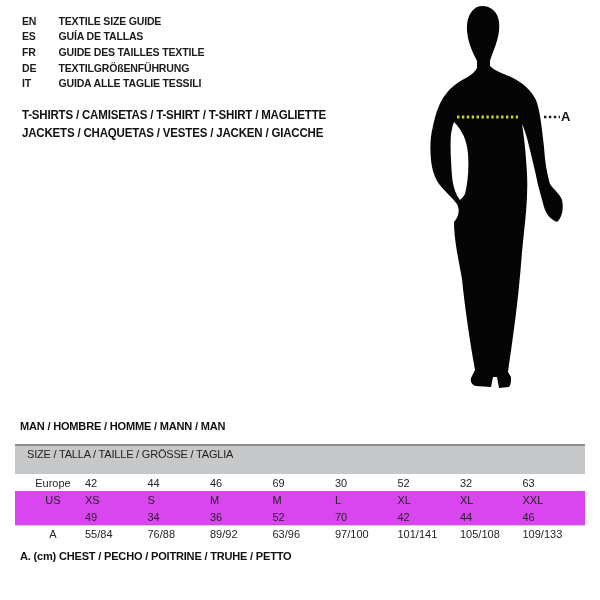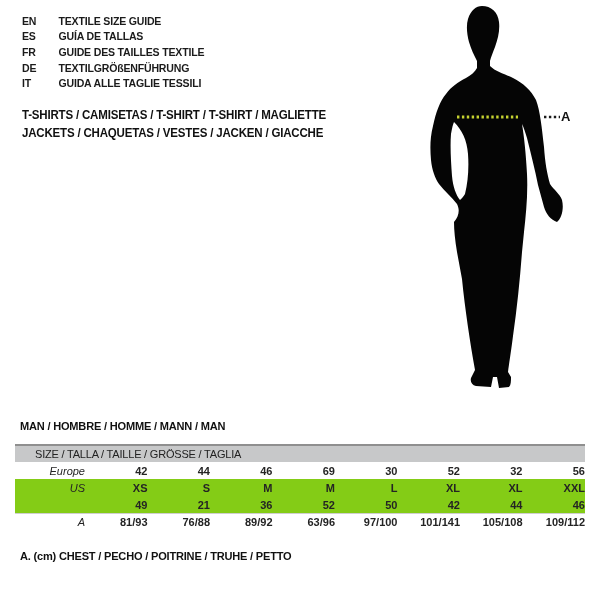--- a/index.html
+++ b/index.html
@@ -38,37 +38,37 @@
   
   .section-title {
     position: absolute; left: 20px; top: 420px;
     transform: scaleX(0.96); transform-origin: left top;
     font-size: 11.5px; font-weight: 700; letter-spacing: -0.2px; color: #111;
     white-space: nowrap;
   }
   
   .size-table { position: absolute; left: 15px; top: 444px; width: 570px; font-size: 11px; }
   .t-header {
-    height: 18px; line-height: 16px;
+    height: 30px; line-height: 16px;
     background: #c7c8c9;
     border-top: 2px solid #8f8f8f;
     box-sizing: border-box;
-    padding-left: 20px;
+    padding-left: 12px;
     color: #222; letter-spacing: -0.2px;
   }
   .t-row {
     display: grid;
     grid-template-columns: 70px repeat(8, 1fr);
     height: 17px; align-items: center;
     color: #242424;
   }
-  .t-row.stripe { background: #84cc16; }
+  .t-row.stripe { background: #d946ef; }
   .t-row.row-a { border-top: 1px solid #cfcfcf; box-sizing: border-box; }
-  .t-lbl { padding-left: 6px; text-align: right; font-style: italic; }
-  .t-val { text-align: right; font-weight: bold; }
+  .t-lbl { padding-left: 6px; text-align: center; }
+  .t-val { text-align: left; }
   
   .footnote {
     position: absolute; left: 20px; top: 550px;
     transform: scaleX(0.96); transform-origin: left top;
     font-size: 11.5px; font-weight: 700; letter-spacing: -0.2px; color: #111;
     white-space: nowrap;
   }
 </style>
 </head>
 <body>
@@ -169,53 +169,53 @@
 
   <div class="t-row">
     <span class="t-lbl">Europe</span>
     <span class="t-val">42</span>
     <span class="t-val">44</span>
     <span class="t-val">46</span>
     <span class="t-val">69</span>
     <span class="t-val">30</span>
     <span class="t-val">52</span>
     <span class="t-val">32</span>
-    <span class="t-val">56</span>
+    <span class="t-val">63</span>
   </div>
 
   <div class="t-row stripe">
     <span class="t-lbl">US</span>
     <span class="t-val">XS</span>
     <span class="t-val">S</span>
     <span class="t-val">M</span>
     <span class="t-val">M</span>
     <span class="t-val">L</span>
     <span class="t-val">XL</span>
     <span class="t-val">XL</span>
     <span class="t-val">XXL</span>
   </div>
 
   <div class="t-row stripe">
     <span class="t-lbl"></span>
     <span class="t-val">49</span>
-    <span class="t-val">21</span>
+    <span class="t-val">34</span>
     <span class="t-val">36</span>
     <span class="t-val">52</span>
-    <span class="t-val">50</span>
+    <span class="t-val">70</span>
     <span class="t-val">42</span>
     <span class="t-val">44</span>
     <span class="t-val">46</span>
   </div>
 
   <div class="t-row row-a">
     <span class="t-lbl">A</span>
-    <span class="t-val">81/93</span>
+    <span class="t-val">55/84</span>
     <span class="t-val">76/88</span>
     <span class="t-val">89/92</span>
     <span class="t-val">63/96</span>
     <span class="t-val">97/100</span>
     <span class="t-val">101/141</span>
     <span class="t-val">105/108</span>
-    <span class="t-val">109/112</span>
+    <span class="t-val">109/133</span>
   </div>
 </div>
 
 <div class="footnote">A. (cm) CHEST / PECHO / POITRINE / TRUHE / PETTO</div>
 
 </body></html>

